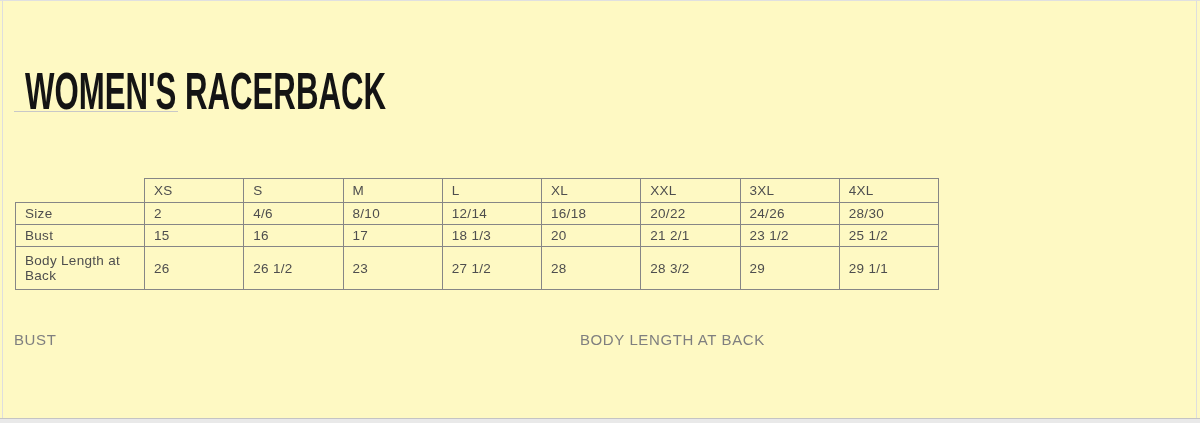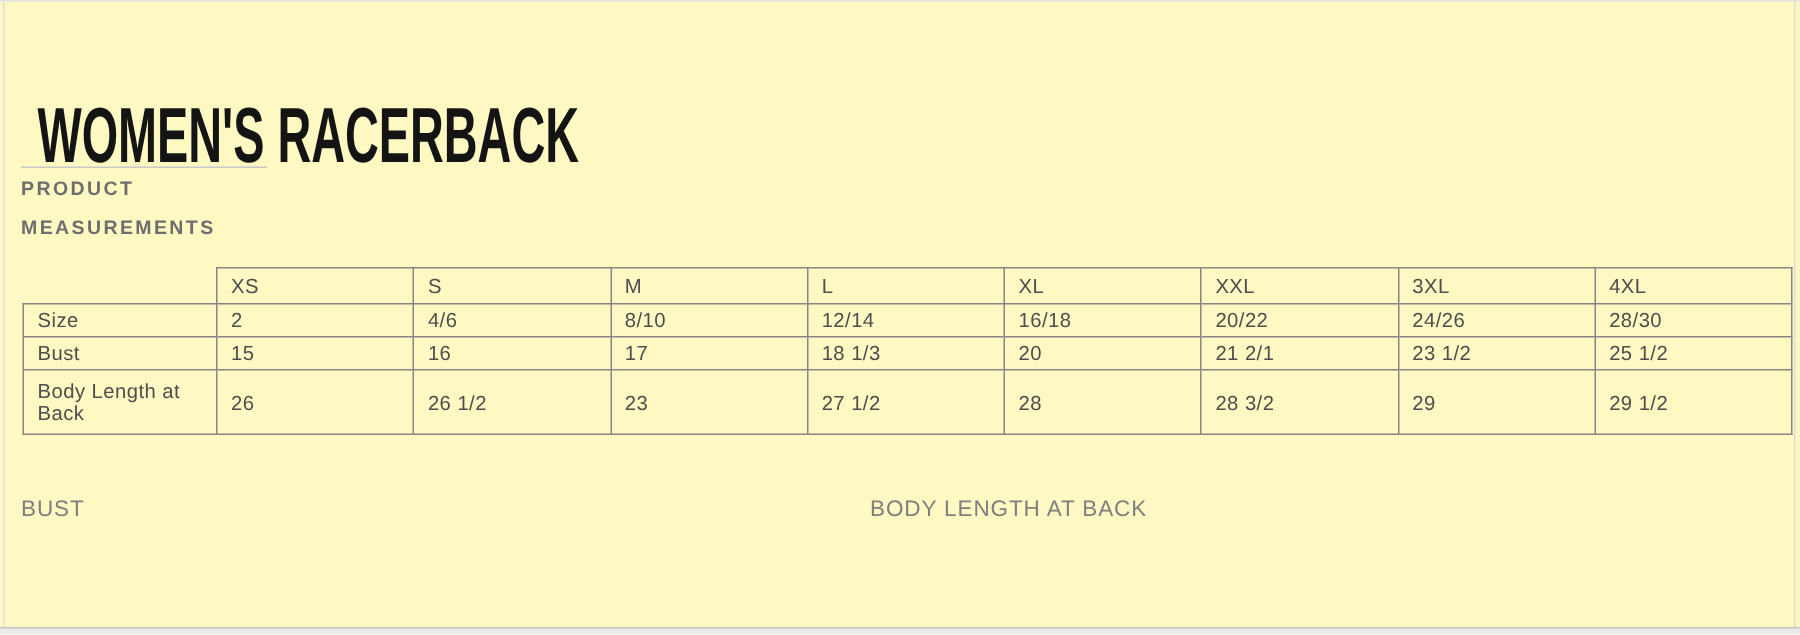--- a/index.html
+++ b/index.html
@@ -31,21 +31,21 @@
     position: absolute; left: 14px; top: 110px;
     width: 164px; height: 1px; background: #c8c8c8;
   }
   .section-heading {
     position: absolute; left: 14px; top: 112px;
     font-size: 13px; font-weight: bold; color: #6e6e6e;
     letter-spacing: 1.6px; line-height: 26px;
   }
   table.size-table {
     position: absolute; left: 15px; top: 177px;
-    width: 1180px; table-layout: fixed;
+    width: 924px; table-layout: fixed;
     border-collapse: collapse;
     padding-left: 12px;
   }
   table.size-table col.label-col { width: 129px; }
   table.size-table th, table.size-table td {
     border: 1px solid #868686;
     font-size: 13.5px; font-weight: normal; color: #4e4e4e;
     text-align: left; vertical-align: middle;
     padding: 2px 9px; letter-spacing: 0.3px;
     overflow: hidden;
@@ -70,24 +70,20 @@
 
 <div class="page">
   <div class="edge edge-left"></div>
   <div class="edge edge-right"></div>
   <div class="bottom-strip"></div>
 
   <h1 class="title">WOMEN'S RACERBACK</h1>
 
   <div class="divider"></div>
 
-  <div class="section-heading">
-    <div>PRODUCT</div>
-    <div>MEASUREMENTS</div>
-  </div>
 
   <table class="size-table">
     <colgroup>
       <col class="label-col">
       <col>
         <col>
         <col>
         <col>
         <col>
         <col>
@@ -132,21 +128,21 @@
       </tr>
       <tr class="row-body">
         <td>Body Length at Back</td>
         <td>26</td>
         <td>26 1/2</td>
         <td>23</td>
         <td>27 1/2</td>
         <td>28</td>
         <td>28 3/2</td>
         <td>29</td>
-        <td>29 1/2</td>
+        <td>29 1/1</td>
       </tr>
     </tbody>
   </table>
 
   <div class="notes">
     <div class="note note-left">
       <div class="note-heading">BUST</div>
     </div>
     <div class="note">
       <div class="note-heading">BODY LENGTH AT BACK</div>

